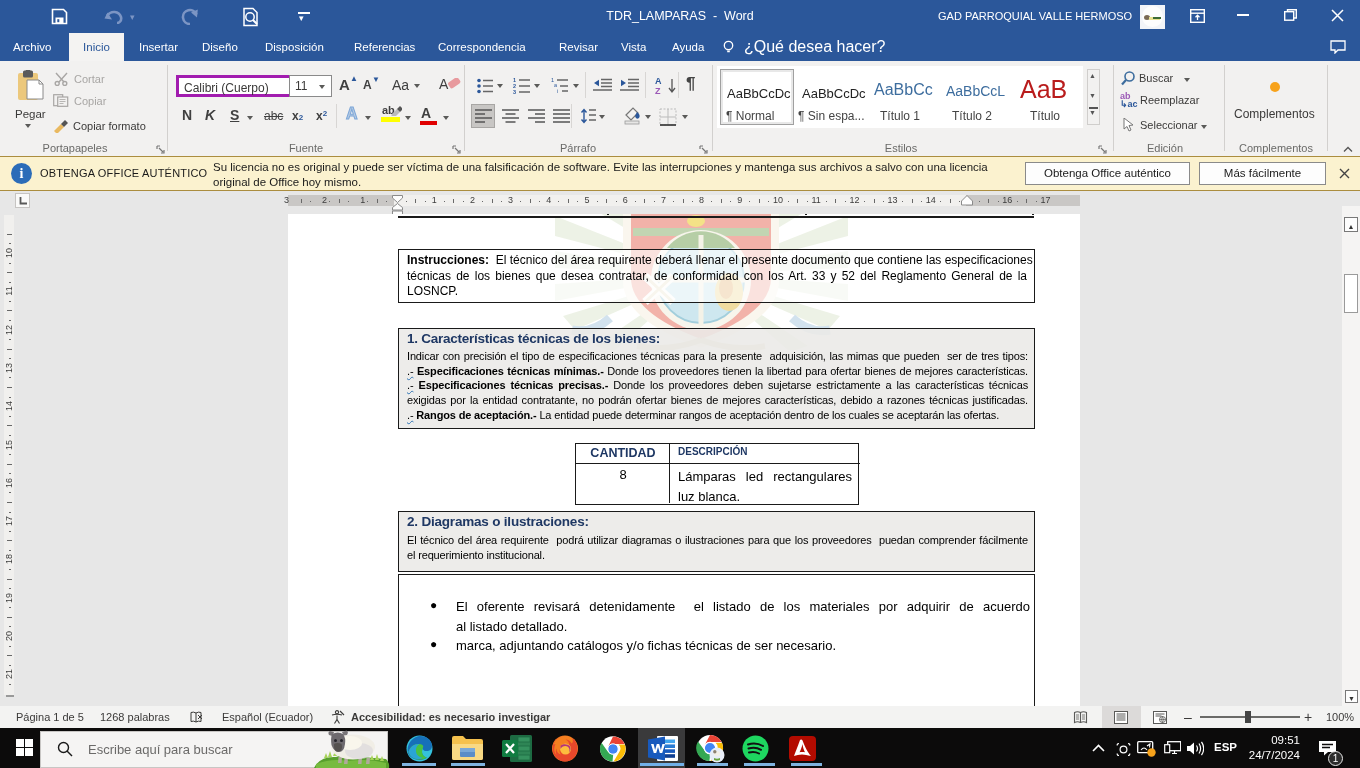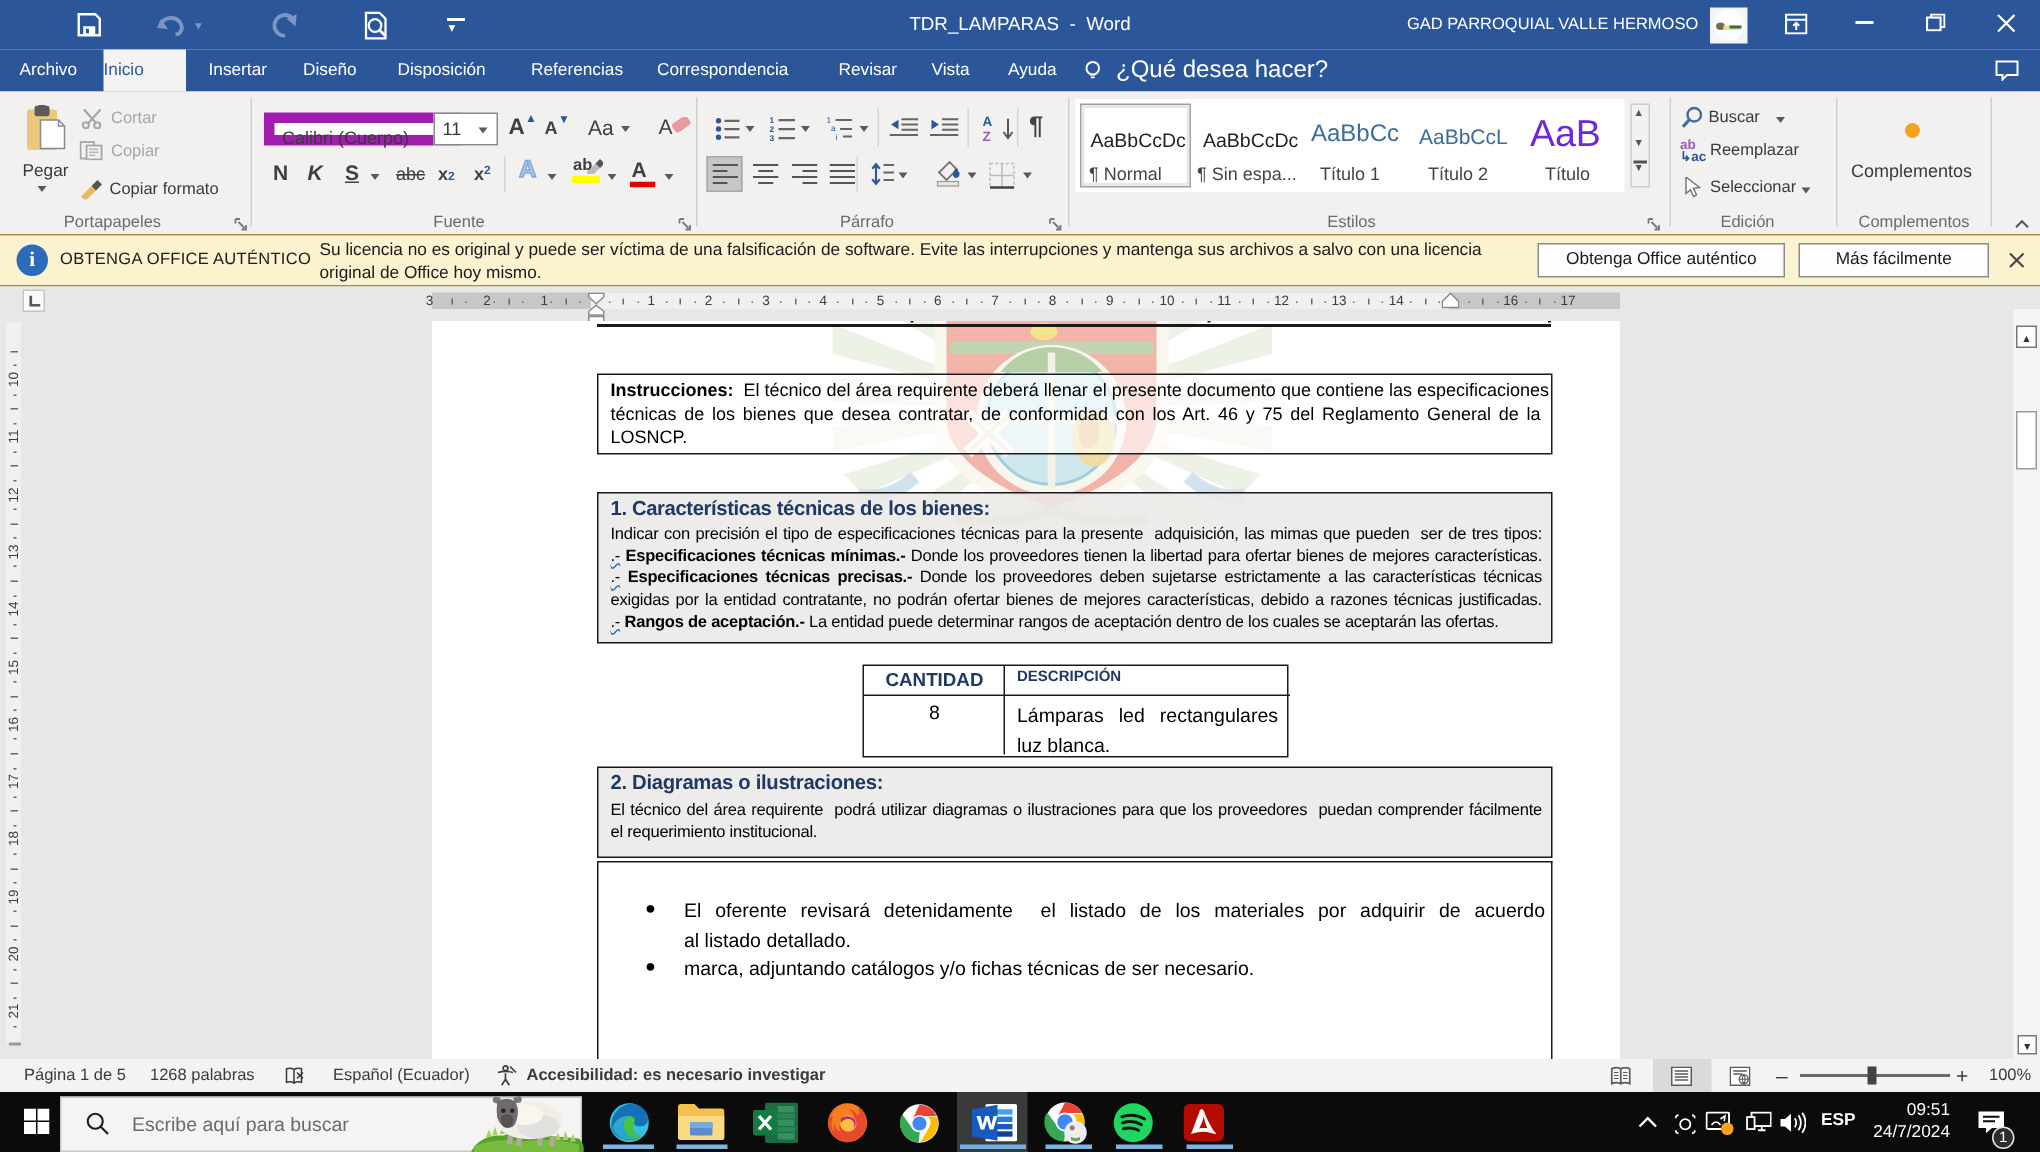--- a/index.html
+++ b/index.html
@@ -81,21 +81,21 @@
  <svg class="abs" style="left:1284px;top:9px" width="13" height="12" viewBox="0 0 13 12">
         <rect x="0.7" y="2.7" width="9" height="8.5" fill="none" stroke="#fff" stroke-width="1.4"></rect>
         <path d="M3.5 2.7 V0.7 H12.3 V9 H9.9" fill="none" stroke="#fff" stroke-width="1.4"></path>
       </svg>
  <svg class="abs" style="left:1331px;top:9px" width="13" height="13" viewBox="0 0 13 13">
         <path d="M1 1 L12 12 M12 1 L1 12" stroke="#fff" stroke-width="1.5"></path>
       </svg>
 </div>
 <div id="tabrow" class="abs">
  <span class="tab" style="left:13px">Archivo</span>
- <span class="tab active" style="left:69px;width:55px;">Inicio</span>
+ <span class="tab active" style="left:69px;width:55px;text-align:center">Inicio</span>
  <span class="tab" style="left:139px">Insertar</span>
  <span class="tab" style="left:202px">Diseño</span>
  <span class="tab" style="left:265px">Disposición</span>
  <span class="tab" style="left:354px">Referencias</span>
  <span class="tab" style="left:438px">Correspondencia</span>
  <span class="tab" style="left:559px">Revisar</span>
  <span class="tab" style="left:621px">Vista</span>
  <span class="tab" style="left:672px">Ayuda</span>
  <svg class="abs" style="left:722px;top:7px" width="13" height="15" viewBox="0 0 13 15">
         <circle cx="6.5" cy="5.5" r="4.2" fill="none" stroke="#fff" stroke-width="1.3"></circle>
@@ -152,21 +152,21 @@
         <rect x="4.7" y="3" width="10" height="9.3" fill="#f2f1f0" stroke="#a8a6a4" stroke-width="1.2"></rect>
         <path d="M6.5 5.5h6M6.5 7.5h6M6.5 9.5h4" stroke="#b8b6b4" stroke-width="1"></path>
       </svg>
  <div class="rbtn dis" style="left:74px;top:34px">Copiar</div>
  <svg class="abs" style="left:53px;top:57px" width="17" height="15" viewBox="0 0 17 15">
         <path d="M1 13 L8 6 l3 3 -7 7z" fill="#e9b960"></path>
         <path d="M8 6 l4 -4 3 3 -4 4z" fill="#555"></path>
       </svg>
  <div class="rbtn" style="left:73px;top:59px">Copiar formato</div>
 
- <div class="abs" style="left:176px;top:14px;width:132px;height:22px;background:#fff;border:7px solid #a21caf;font-size:12px;line-height:20px;padding-left:5px">Calibri (Cuerpo)<span class="caret" style="position:absolute;right:6px;top:9px"></span></div>
+ <div class="abs" style="left:176px;top:14px;width:132px;height:22px;background:#fff;border:3px solid #a21caf;font-size:12px;line-height:20px;padding-left:5px">Calibri (Cuerpo)<span class="caret" style="position:absolute;right:6px;top:9px"></span></div>
  <div class="abs" style="left:289px;top:14px;width:43px;height:22px;background:#fff;border:1px solid #8a8a8a;font-size:12px;line-height:20px;padding-left:5px">11<span class="caret" style="position:absolute;right:6px;top:9px"></span></div>
  <div class="abs" style="left:339px;top:15px;font-size:15px;font-weight:bold;color:#404040">A<span style="position:absolute;left:11px;top:-2px;font-size:8px;color:#2b579a">▲</span></div>
  <div class="abs" style="left:363px;top:17px;font-size:12px;font-weight:bold;color:#404040">A<span style="position:absolute;left:9px;top:-3px;font-size:8px;color:#2b579a">▼</span></div>
  <div class="abs" style="left:384px;top:4px;width:1px;height:0;"></div>
  <div class="abs" style="left:392px;top:16px;font-size:14px;color:#404040">Aa<span class="caret" style="margin-left:5px"></span></div>
  <div class="abs" style="left:439px;top:15px;font-size:14px;color:#404040">A</div>
  <svg class="abs" style="left:448px;top:17px" width="13" height="12" viewBox="0 0 13 12">
         <rect x="2" y="2" width="12" height="7" rx="2" transform="rotate(-35 6 8)" fill="#e89a9e"></rect>
       </svg>
  <div class="abs" style="left:182px;top:46px;font-size:14px;font-weight:bold;color:#404040">N</div>
@@ -263,21 +263,21 @@
  <div class="abs" style="left:717px;top:5px;width:366px;height:62px;background:#fff"></div>
  <div class="abs" style="left:720px;top:8px;width:74px;height:56px;background:#fff;border:1px solid #a0a0a0;box-shadow:0 0 0 2px #e8e8e8 inset"></div>
  <div class="abs" style="left:727px;top:25px;font-size:13px;color:#222">AaBbCcDc</div>
  <div class="abs" style="left:726px;top:48px;font-size:12px;color:#444">¶ Normal</div>
  <div class="abs" style="left:802px;top:25px;font-size:13px;color:#222">AaBbCcDc</div>
  <div class="abs" style="left:798px;top:48px;font-size:12px;color:#444">¶ Sin espa...</div>
  <div class="abs" style="left:874px;top:20px;width:60px;overflow:hidden;font-size:16px;color:#3d6d9e;white-space:nowrap">AaBbCc</div>
  <div class="abs" style="left:880px;top:48px;font-size:12px;color:#444">Título 1</div>
  <div class="abs" style="left:946px;top:22px;font-size:14px;color:#3d6d9e">AaBbCcL</div>
  <div class="abs" style="left:952px;top:48px;font-size:12px;color:#444">Título 2</div>
- <div class="abs" style="left:1020px;top:14px;font-size:25px;color:#6d28d9">AaB</div>
+ <div class="abs" style="left:1020px;top:14px;font-size:25px;color:#b91c1c">AaB</div>
  <div class="abs" style="left:1030px;top:48px;font-size:12px;color:#444">Título</div>
  <div class="abs" style="left:1087px;top:8px;width:13px;height:56px;background:#f2f1f0;border:1px solid #d0cecc"></div>
  <span class="abs" style="left:1089px;top:11px;font-size:7px;color:#555">▲</span>
  <span class="abs" style="left:1089px;top:31px;font-size:7px;color:#555">▼</span>
  <span class="abs" style="left:1089px;top:48px;font-size:7px;color:#555">▼</span>
  <div class="abs" style="left:1089px;top:46px;width:9px;height:1.5px;background:#555"></div>
 
  <svg class="abs" style="left:1121px;top:10px" width="14" height="15" viewBox="0 0 14 15">
         <circle cx="8.5" cy="5.5" r="4.5" fill="none" stroke="#3d6d9e" stroke-width="1.6"></circle>
         <path d="M5 9L1 13.5" stroke="#3d6d9e" stroke-width="2.2"></path>
@@ -493,21 +493,21 @@
    </g>
   </svg>
 
   <div class="abs" style="left:110px;top:2px;width:636px;height:2px;background:#1a1a1a"></div>
   <div class="abs" style="left:319px;top:-3px;width:1.5px;height:4px;background:#1a1a1a"></div>
   <div class="abs" style="left:517px;top:-3px;width:1.5px;height:4px;background:#1a1a1a"></div>
   <div class="abs" style="left:744px;top:-3px;width:1.5px;height:4px;background:#1a1a1a"></div>
 
   <div class="abs doc" style="left:110px;top:35px;width:637px;height:54px;border:1.4px solid #1a1a1a;background:rgba(255,255,255,0.62);padding:3px 7px 0 8px;font-size:12px;line-height:15.6px">
     <div class="jline"><b>Instrucciones:</b>&nbsp; El técnico del área requirente deberá llenar el presente documento que contiene las especificaciones</div>
-    <div class="jline">técnicas de los bienes que desea contratar, de conformidad con los Art. 46 y 75 del Reglamento General de la</div>
+    <div class="jline">técnicas de los bienes que desea contratar, de conformidad con los Art. 33 y 52 del Reglamento General de la</div>
     <div>LOSNCP.</div>
   </div>
 
   <div class="abs doc" style="left:110px;top:114px;width:637px;height:101px;border:1.4px solid #1a1a1a;background:rgba(234,233,231,0.88);padding:2px 6px 0 8px">
     <div style="font-size:13.5px;font-weight:bold;color:#1f3864;letter-spacing:-0.25px">1. Características técnicas de los bienes:</div>
     <div style="font-size:11px;line-height:14.7px;margin-top:3px;letter-spacing:-0.15px">
       <div class="jline">Indicar con precisión el tipo de especificaciones técnicas para la presente &nbsp;adquisición, las mimas que pueden &nbsp;ser de tres tipos:</div>
       <div class="jline"><span class="sq">.-</span> <b>Especificaciones técnicas mínimas.-</b> Donde los proveedores tienen la libertad para ofertar bienes de mejores características.</div>
       <div class="jline"><span class="sq">.-</span> <b>Especificaciones técnicas precisas.-</b> Donde los proveedores deben sujetarse estrictamente a las características técnicas</div>
       <div class="jline">exigidas por la entidad contratante, no podrán ofertar bienes de mejores características, debido a razones técnicas justificadas.</div>

